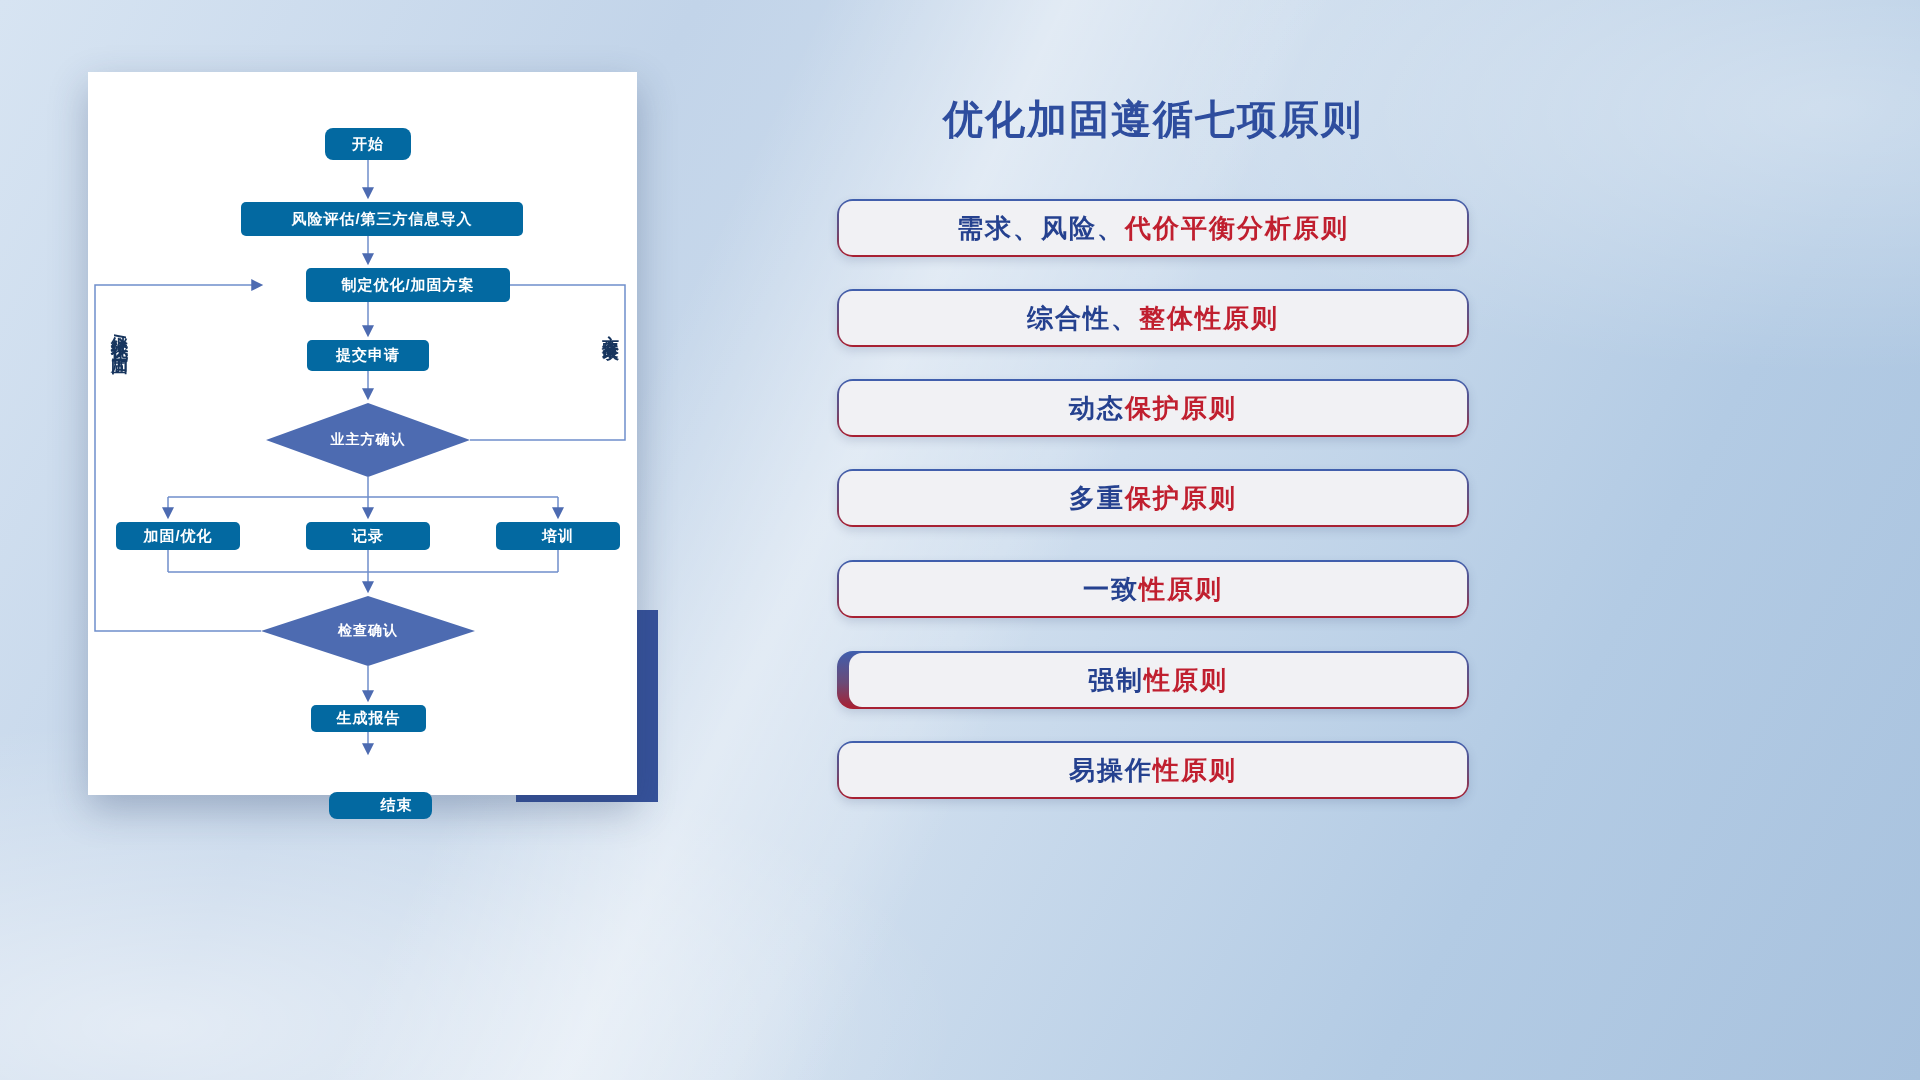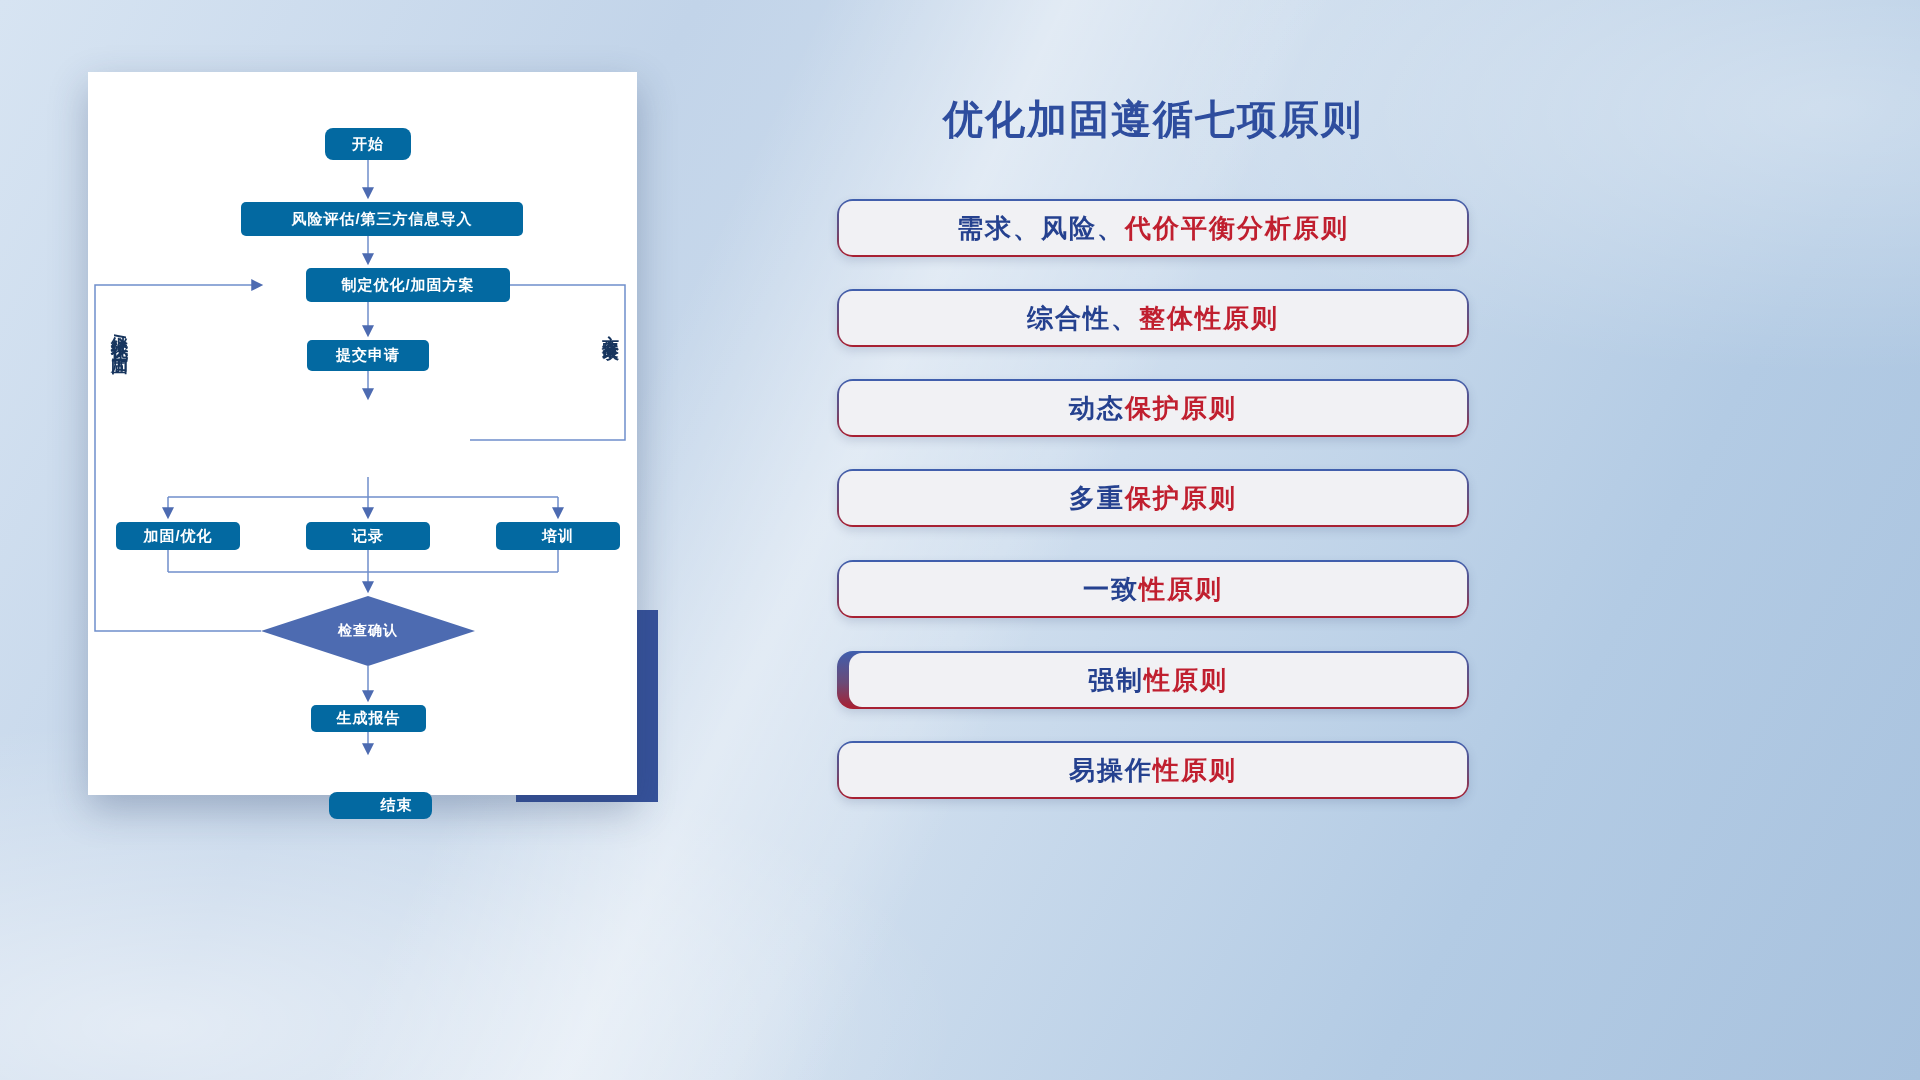--- a/index.html
+++ b/index.html
@@ -92,20 +92,21 @@
     </svg>
 
     <div class="fc-node round" style="left:237px;top:56px;width:86px;height:32px;">开始</div>
 
     <div class="fc-node" style="left:153px;top:130px;width:282px;height:34px;">风险评估/第三方信息导入</div>
 
     <div class="fc-node" style="left:178px;top:196px;width:204px;height:34px;margin-left:40px;">制定优化/加固方案</div>
 
     <div class="fc-node" style="left:219px;top:268px;width:122px;height:31px;">提交申请</div>
 
+    <div class="fc-diamond" style="left:178px;top:331px;width:204px;height:74px;">业主方确认</div>
 
     <div class="fc-node" style="left:28px;top:450px;width:124px;height:28px;">加固/优化</div>
 
     <div class="fc-node" style="left:218px;top:450px;width:124px;height:28px;">记录</div>
 
     <div class="fc-node" style="left:408px;top:450px;width:124px;height:28px;">培训</div>
 
     <div class="fc-diamond" style="left:173px;top:524px;width:214px;height:70px;">检查确认</div>
 
     <div class="fc-node" style="left:223px;top:633px;width:115px;height:27px;">生成报告</div>

